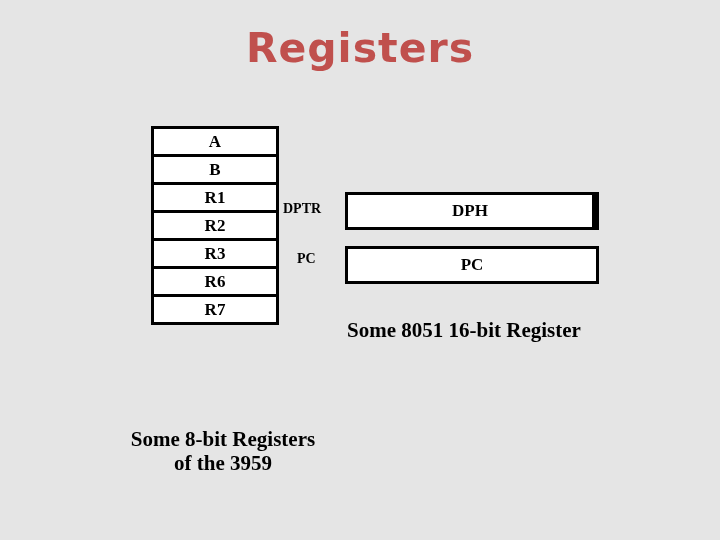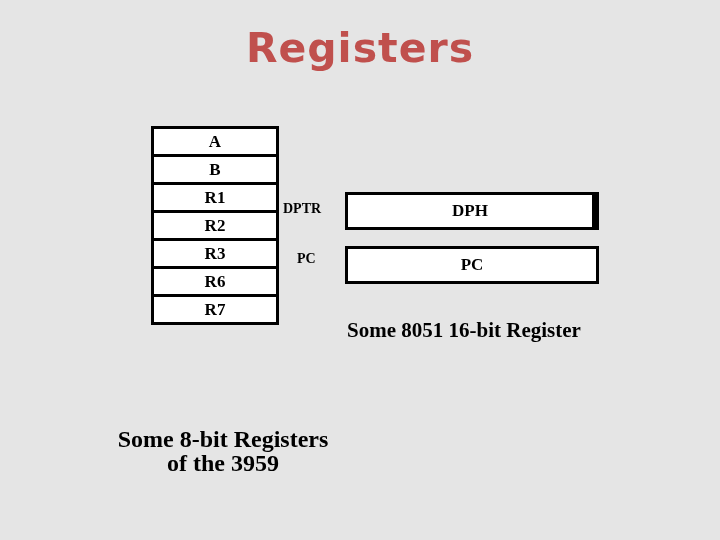--- a/index.html
+++ b/index.html
@@ -105,21 +105,21 @@
     white-space: nowrap;
     margin-top: 21px;
   }
   .caption-8bit {
     position: absolute;
     left: 113px;
     top: 427px;
     width: 220px;
     text-align: center;
     font-weight: bold;
-    font-size: 24px;
+    font-size: 21px;
     line-height: 24px;
   }
 </style>
 </head>
 <body>
 
 <div class="slide">
 
   <div class="title">Registers</div>
 

